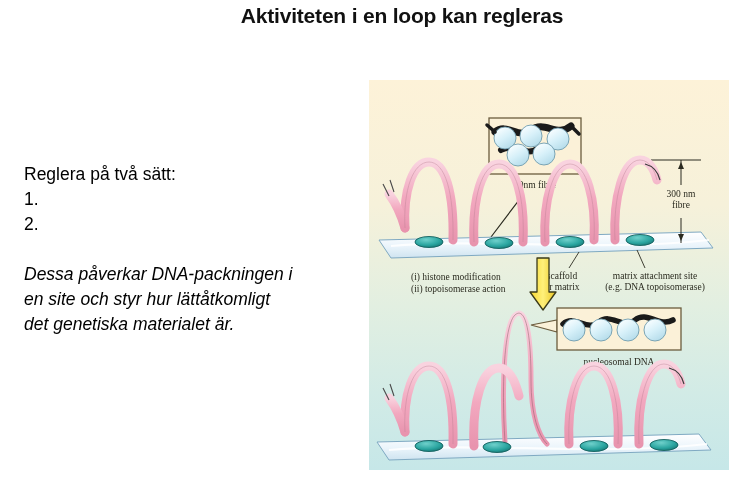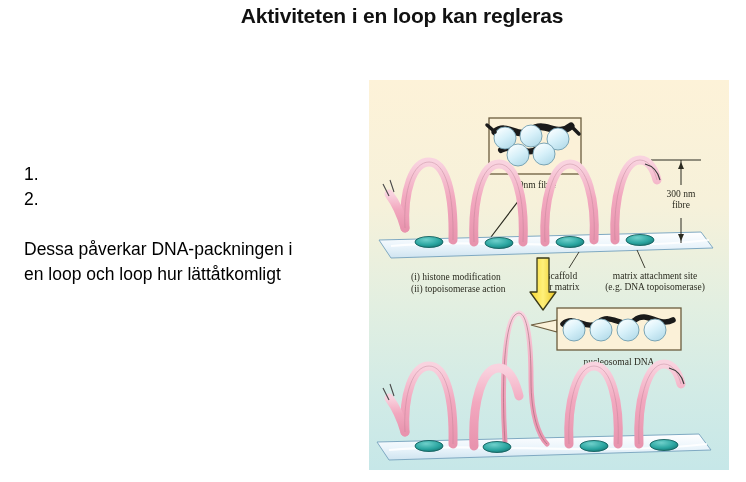--- a/index.html
+++ b/index.html
@@ -52,20 +52,21 @@
   ol.two-ways li {
     display: flex;
     align-items: baseline;
   }
   ol.two-ways .num {
     width: 26px;
     flex: 0 0 26px;
   }
   #paragraph {
     margin-top: 25px;
+    font-style: italic;
   }
   #paragraph .pline { display: block; }
 
   #figure {
     position: absolute;
     left: 369px;
     top: 80px;
     width: 360px;
     height: 390px;
   }
@@ -78,33 +79,35 @@
 </style>
 </head>
 <body>
 
 <div id="slide-title">
   <span class="title-inner">Aktiviteten i en loop kan regleras</span>
 </div>
 
 <div id="body-text">
 
+  <div class="lead-line">Reglera på två sätt:</div>
 
   <ol class="two-ways">
     <li>
       <span class="num">1.</span>
     </li>
     <li>
       <span class="num">2.</span>
     </li>
   </ol>
 
   <div id="paragraph">
     <span class="pline">Dessa påverkar DNA-packningen i</span>
-    <span class="pline">en loop och loop hur lättåtkomligt</span>
+    <span class="pline">en site och styr hur lättåtkomligt</span>
+    <span class="pline">det genetiska materialet är.</span>
   </div>
 </div>
 
 <div id="figure">
   <svg width="360" height="390" viewBox="0 0 360 390" xmlns="http://www.w3.org/2000/svg">
     <defs>
       <linearGradient id="bgGrad" x1="0" y1="0" x2="0" y2="1">
         <stop offset="0%" stop-color="#fdf2d8"></stop>
         <stop offset="32%" stop-color="#f6f1da"></stop>
         <stop offset="58%" stop-color="#e2efe1"></stop>

